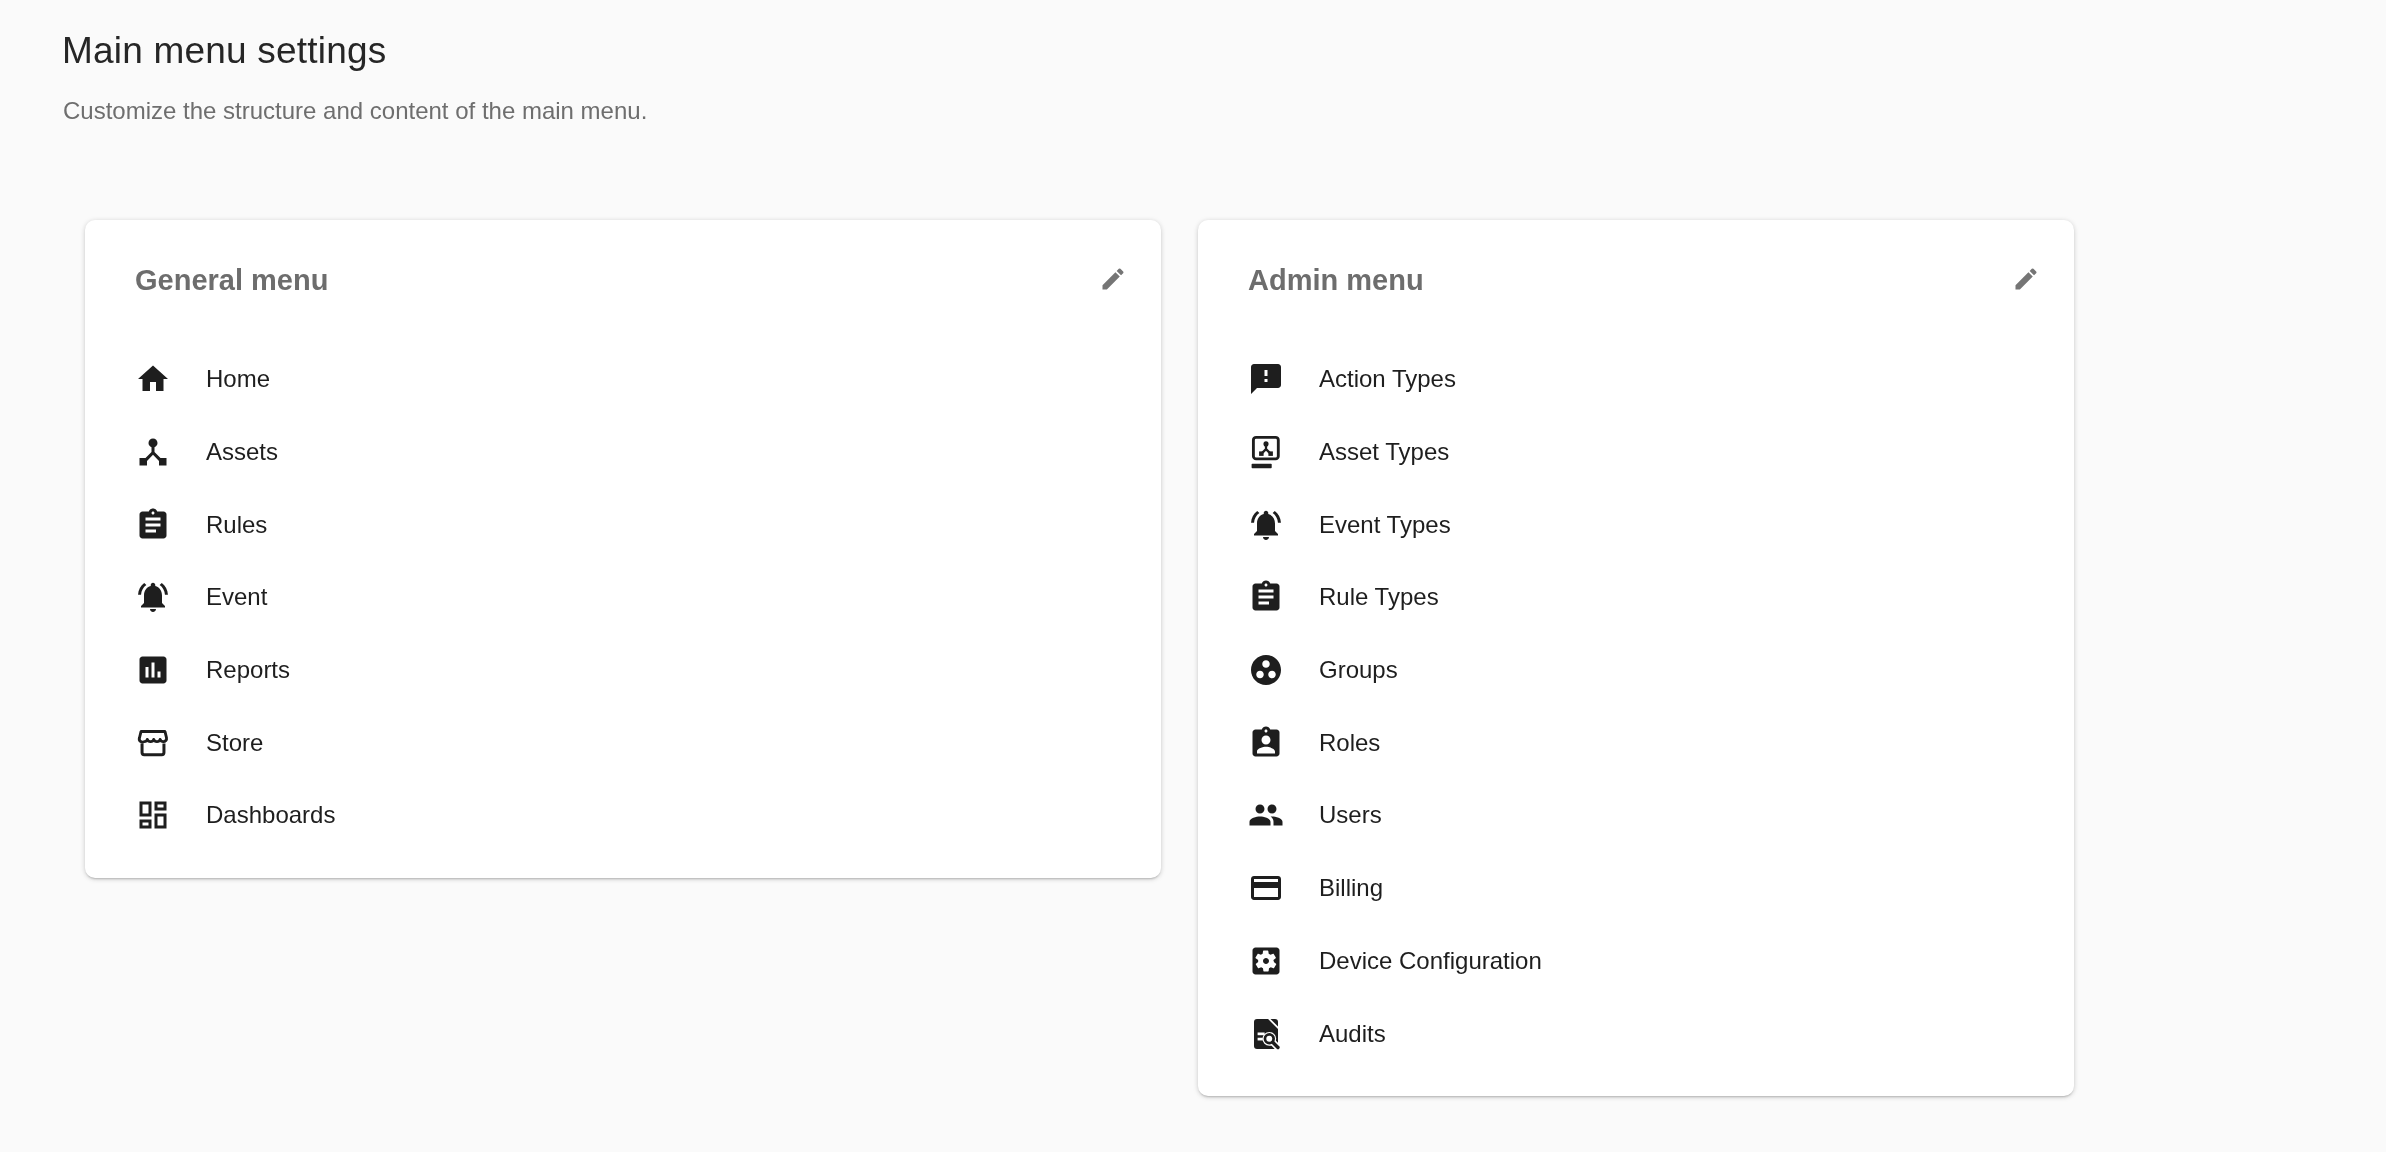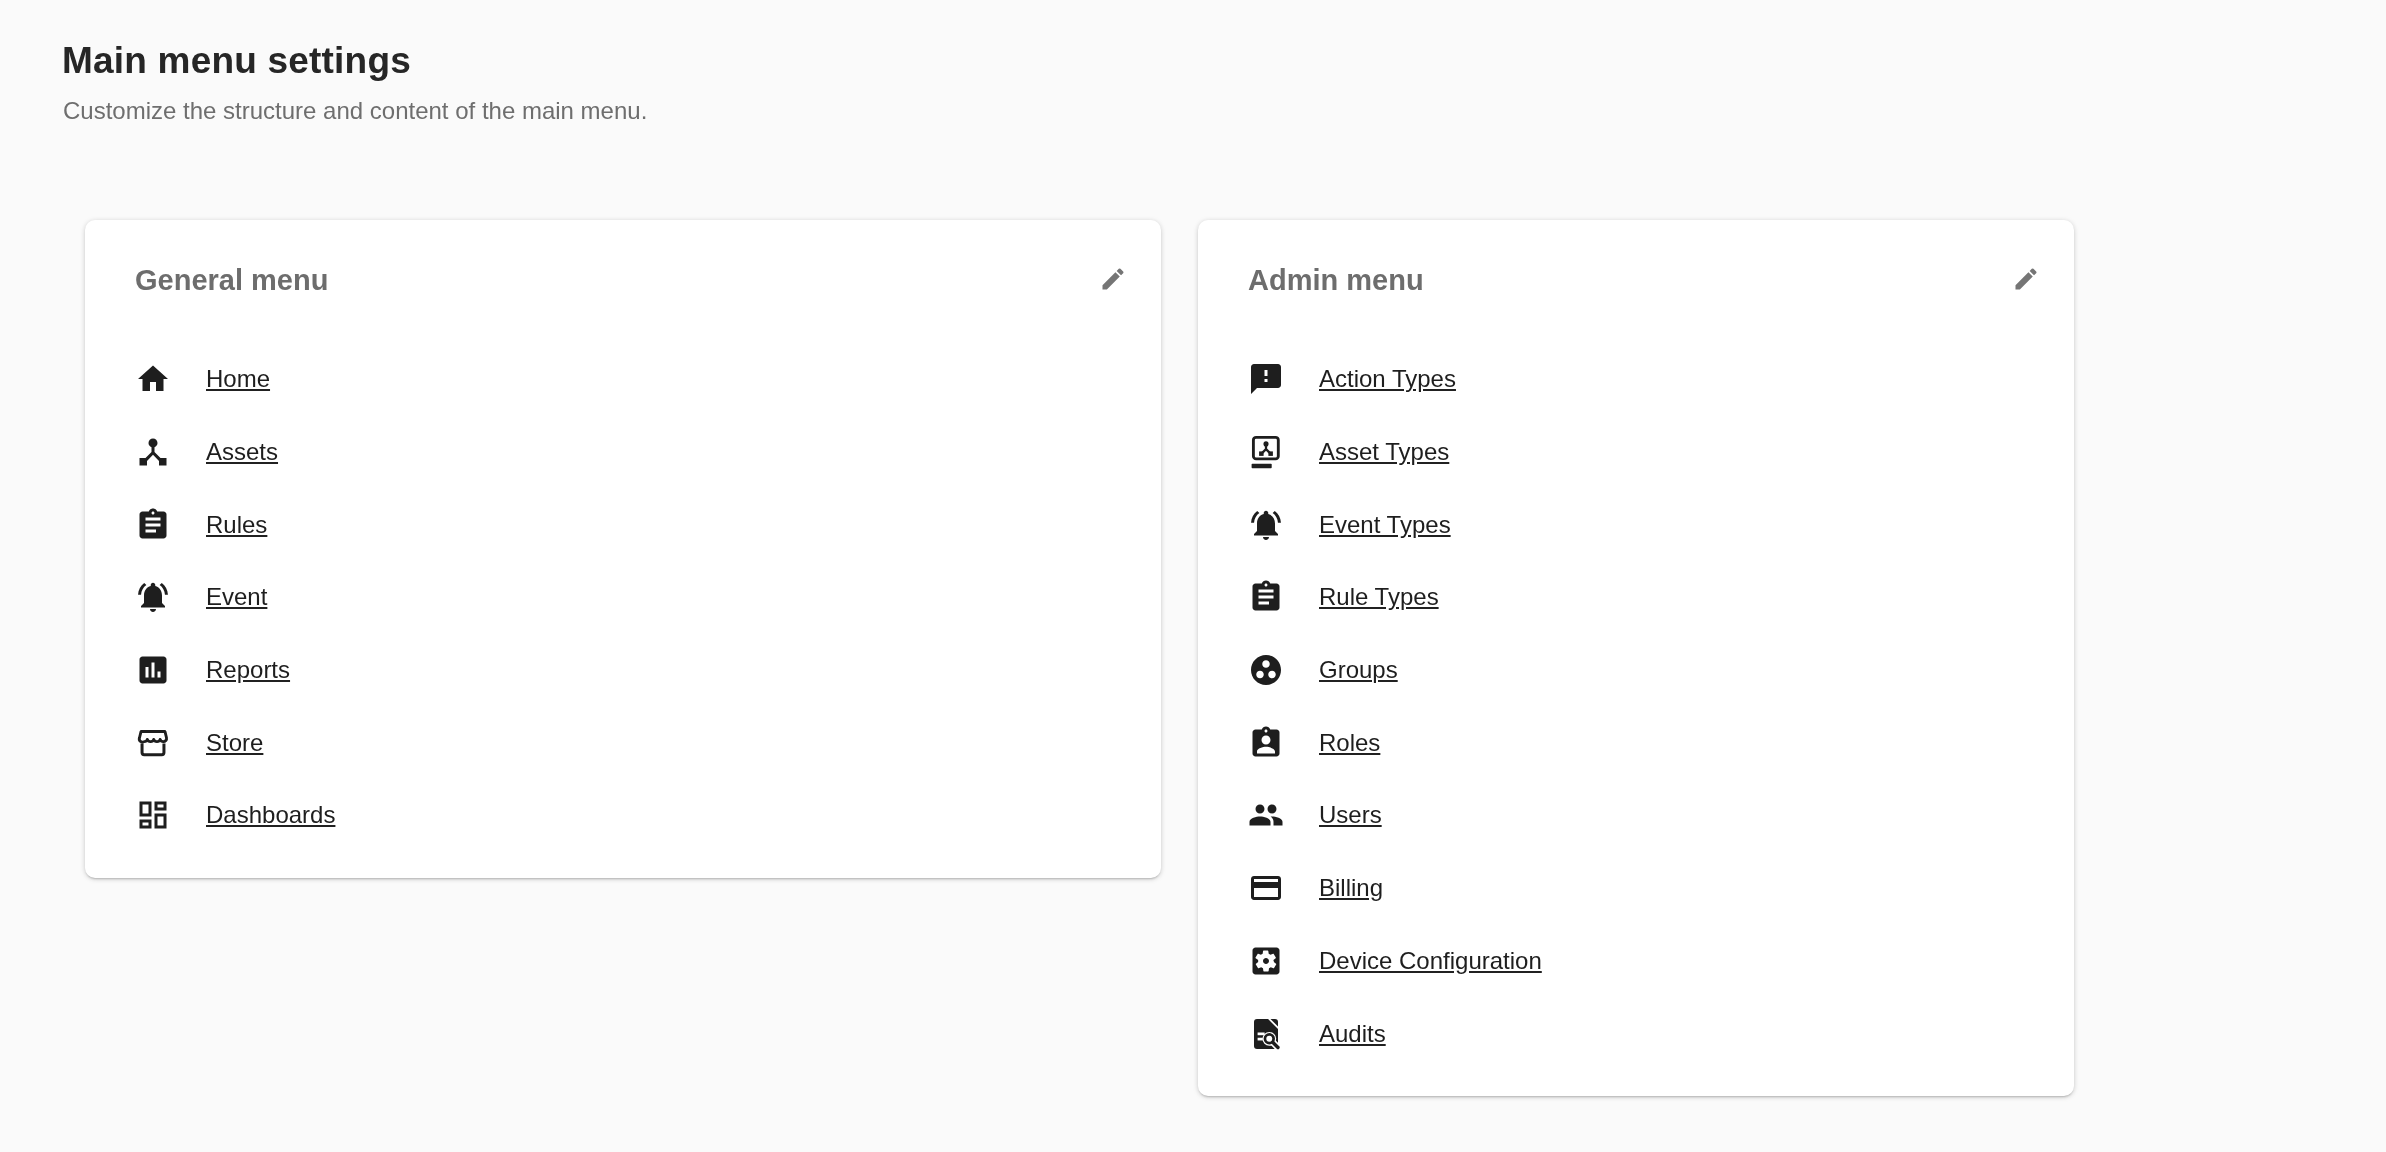--- a/index.html
+++ b/index.html
@@ -5,43 +5,43 @@
   * { margin:0; padding:0; box-sizing:border-box; }
   html,body { width:2386px; height:1152px; }
   body {
     background:#fafafa;
     font-family:"Liberation Sans","DejaVu Sans",sans-serif;
     color:#212121;
     position:relative;
     overflow:hidden;
   }
   .page-title {
-    position:absolute; left:62px; top:40px;
-    font-size:37px; font-weight:700; color:#262626; letter-spacing:.2px;
+    position:absolute; left:62px; top:30px;
+    font-size:37px; font-weight:400; color:#262626; letter-spacing:.2px;
   }
   .page-subtitle {
     position:absolute; left:63px; top:97px;
     font-size:24px; font-weight:400; color:#6e6e6e;
   }
   .card {
     position:absolute; background:#ffffff; border-radius:10px;
     box-shadow:0 2px 2px -1px rgba(0,0,0,.18), 0 1px 4px 0 rgba(0,0,0,.11), 0 1px 6px 0 rgba(0,0,0,.09);
     padding:44px 34px 16px 50px;
   }
   .card-general { left:85px;  top:220px; width:1076px; height:658px; }
   .card-admin   { left:1198px; top:220px; width:876px; height:876px; }
   .card-header { display:flex; justify-content:space-between; align-items:flex-start; }
   .card-title { font-size:29px; font-weight:bold; color:#6d6d6d; line-height:32px; }
   .edit-btn {
     width:28px; height:28px; border:none; background:transparent;
     color:#757575; cursor:pointer; padding:0; margin-top:1px;
   }
   .edit-btn svg { width:28px; height:28px; display:block; fill:currentColor; }
   .menu-list { list-style:none; margin-top:47px; }
-  .menu-item { height:72.7px; display:flex; align-items:center; cursor:pointer;text-decoration:underline; }
+  .menu-item { height:72.7px; display:flex; align-items:center; cursor:pointer; }
   .menu-item .icon { width:36px; height:36px; flex:0 0 36px; color:#1e1e1e; }
   .menu-item .icon svg { width:36px; height:36px; display:block; fill:currentColor; }
   .menu-item .label { margin-left:35px; font-size:24px; color:#1e1e1e; white-space:nowrap; }
   .symbol-defs { position:absolute; width:0; height:0; overflow:hidden; }
 </style>
 </head>
 <body>
 
 <svg class="symbol-defs" aria-hidden="true" xmlns="http://www.w3.org/2000/svg">
   <symbol id="i-home" viewBox="0 0 24 24">

